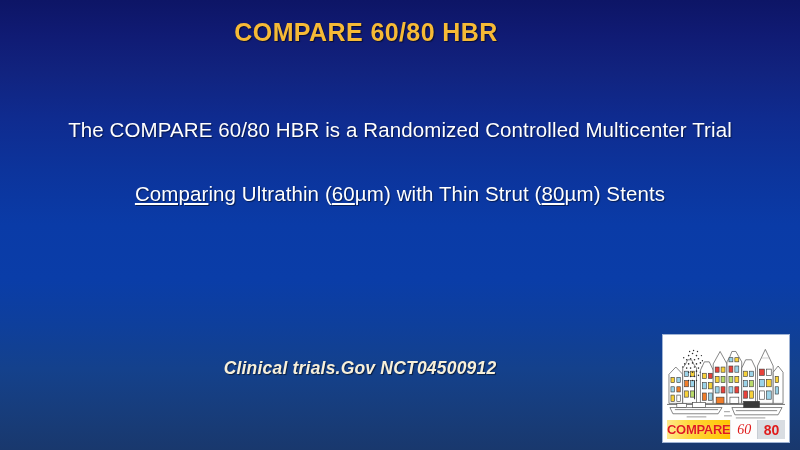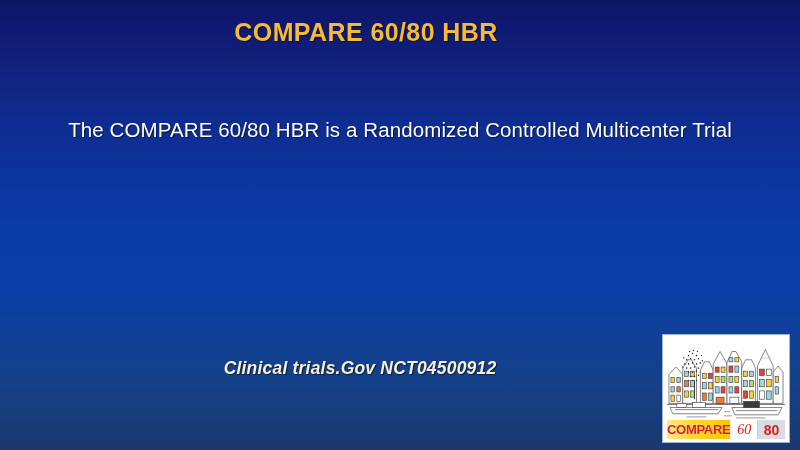--- a/index.html
+++ b/index.html
@@ -156,20 +156,23 @@
 <div id="slide">
 
   <div id="title">COMPARE 60/80 HBR</div>
 
   <div id="body-block">
 
     <div class="body-line l1">
       <span>The COMPARE 60/80 HBR is a Randomized Controlled Multicenter Trial</span>
     </div>
 
+    <div class="body-line l2">
+      <span class="u">Compar</span><span>ing Ultrathin (</span><span class="u">60</span><span>µm) with Thin Strut (</span><span class="u">80</span><span>µm) Stents</span>
+    </div>
 
 
   </div>
 
   <div id="trials">Clinical trials.Gov NCT04500912</div>
 
   <div id="logo">
 
     <div id="logo-art">
       <svg viewBox="0 0 120 78" preserveAspectRatio="none" aria-hidden="true">

